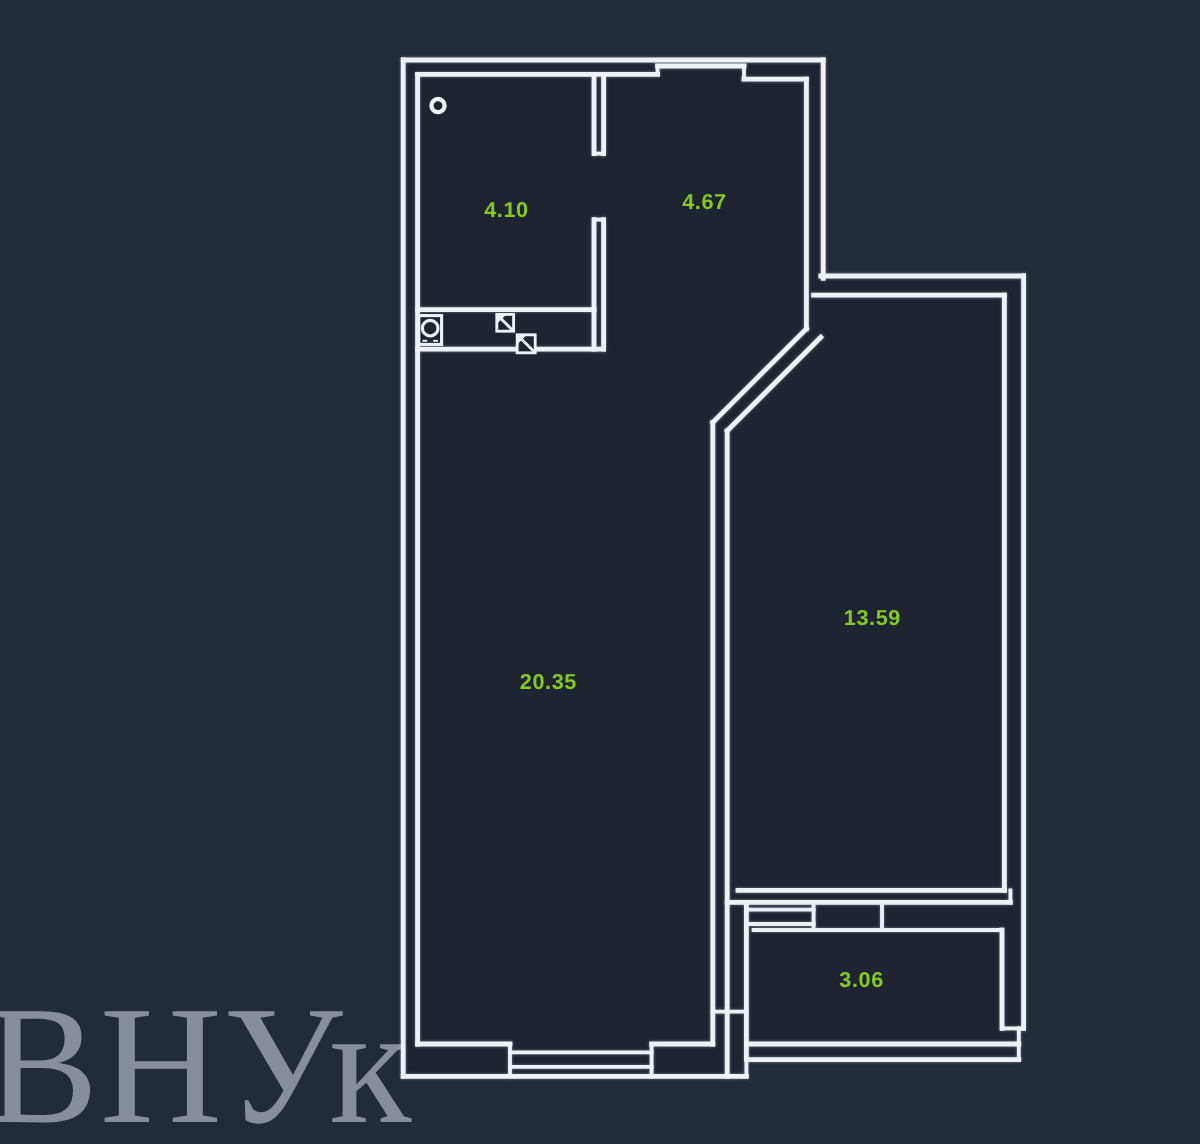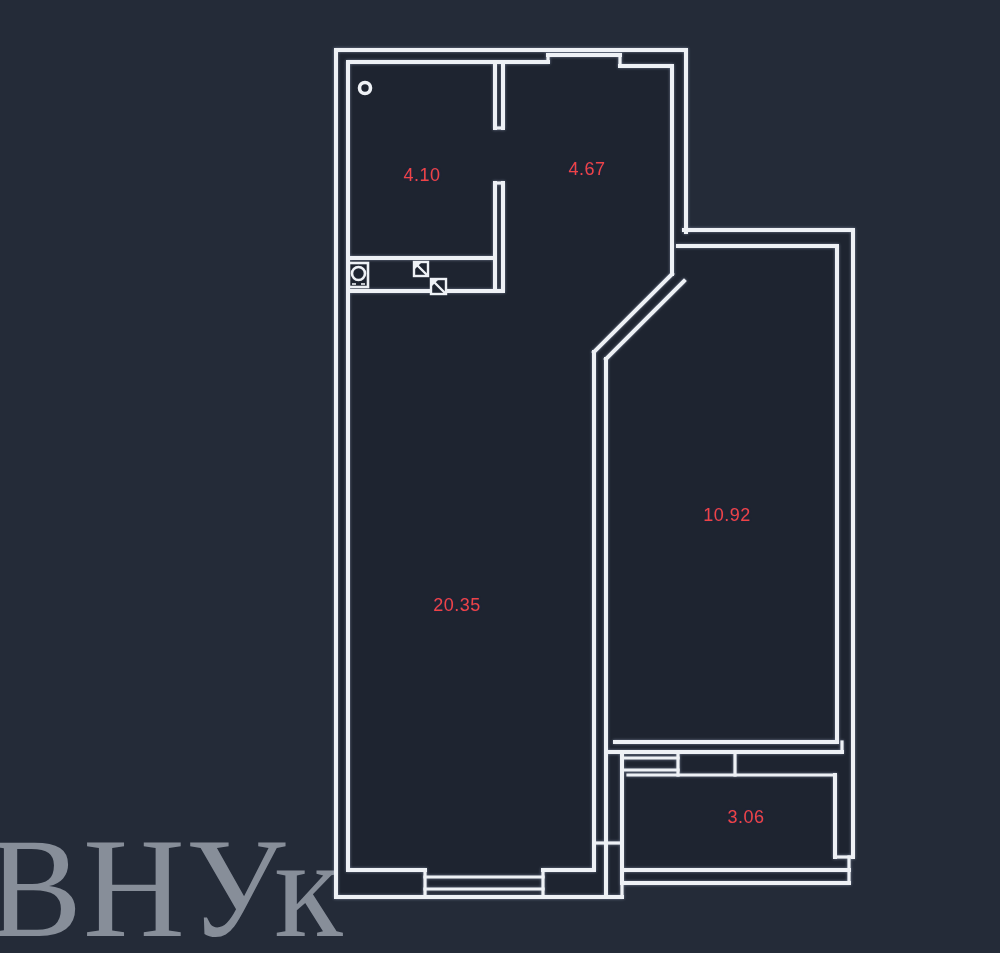--- a/index.html
+++ b/index.html
@@ -23,30 +23,30 @@
     white-space:nowrap;
   }
   svg.plan{position:absolute;left:0;top:0;}
   .walls{filter:drop-shadow(0 0 1.5px rgba(210,225,255,.45));}
   .wall{stroke:#eef1f5;stroke-width:4;stroke-linecap:square;fill:none;}
   .thin{stroke-width:3.2;}
   .roomfill{fill:#1e2430;stroke:none;}
   .area-label{
     position:absolute;
     transform:translate(-50%,-50%);
-    color:#ef4444;
-    font-size:18px;font-weight:400;letter-spacing:.5px;
+    color:#84cc16;
+    font-size:18px;font-weight:700;letter-spacing:.5px;
     text-shadow:0 0 2px rgba(40,40,120,.6);
     white-space:nowrap;
   }
   .label-bathroom{left:422px;top:175px;}
   .label-hallway{left:587px;top:169px;}
-  .label-living{left:457px;top:569px;margin-top:36px;}
+  .label-living{left:457px;top:569px;}
   .label-bedroom{left:727px;top:515px;}
-  .label-balcony{left:718px;top:817px;margin-left:28px;}
+  .label-balcony{left:718px;top:817px;}
 </style>
 </head>
 <body>
 
 <div class="stage">
 
   <div class="watermark">ВНУк</div>
 
   <svg class="plan" width="1000" height="953" viewBox="0 0 1000 953">
 
@@ -138,15 +138,15 @@
     <g>
       <rect x="431" y="279" width="15" height="15" fill="#1e2430" stroke="#eef1f5" stroke-width="2.4"></rect>
       <line x1="431" y1="279" x2="446" y2="294" stroke="#eef1f5" stroke-width="2.4"></line>
       <path d="M431,279 L439,279 L431,287 Z" fill="#eef1f5"></path>
     </g>
   </svg>
 
   <div class="area-label label-bathroom">4.10</div>
   <div class="area-label label-hallway">4.67</div>
   <div class="area-label label-living">20.35</div>
-  <div class="area-label label-bedroom">10.92</div>
+  <div class="area-label label-bedroom">13.59</div>
   <div class="area-label label-balcony">3.06</div>
 </div>
 
 </body></html>

